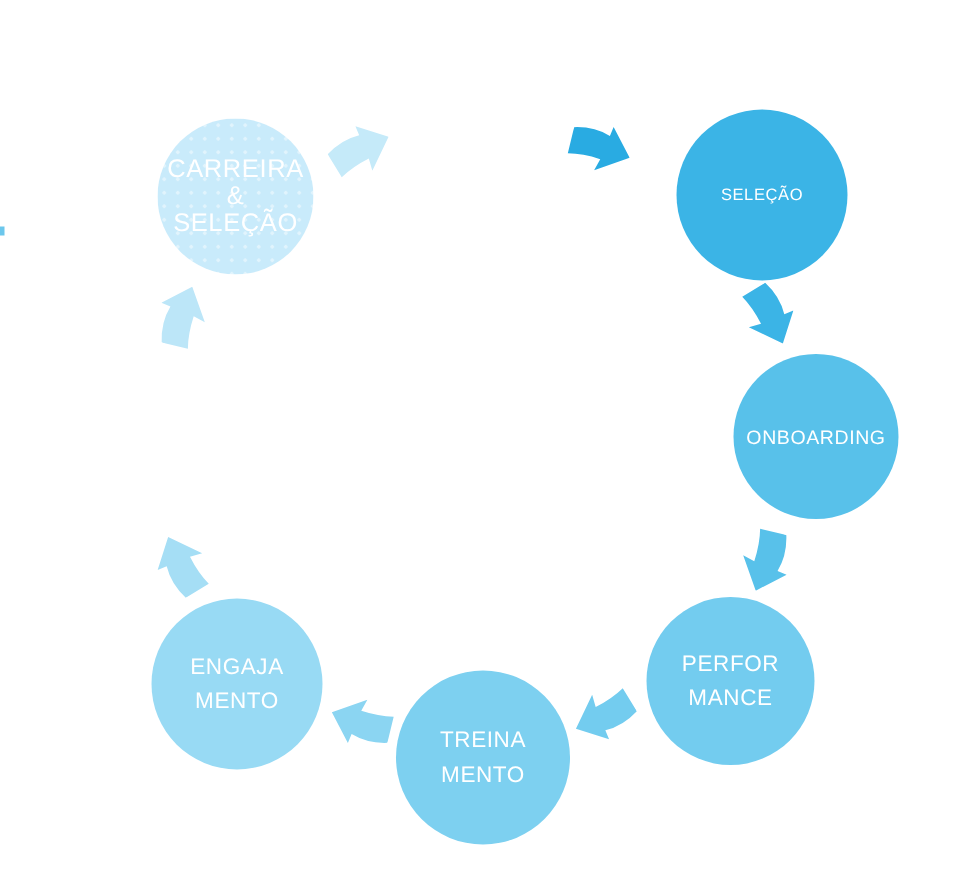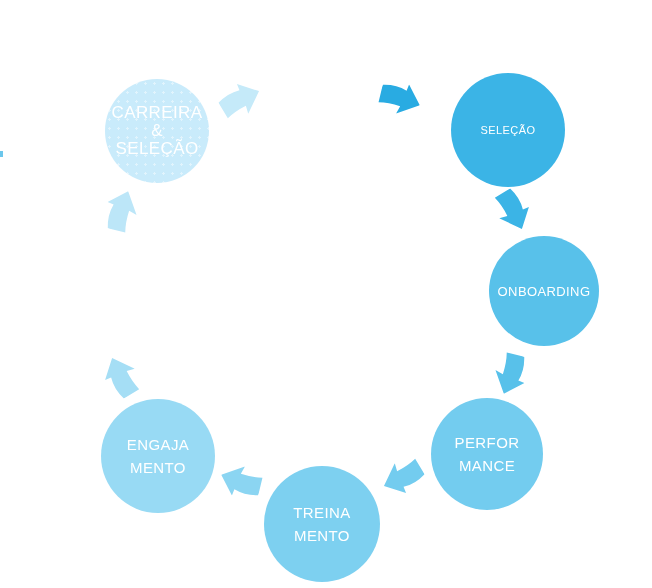--- a/index.html
+++ b/index.html
@@ -23,21 +23,21 @@
     font-size: 15px;
     line-height: 23px;
     letter-spacing: 0.4px;
   }
   .ln { display: block; }
   
   .c0 { left: 262px; top:   8px; width: 116px; height: 116px; font-size: 16px; }
   .c1 { left: 451px; top:  73px; width: 114px; height: 114px; font-size: 11px; }
   .c2 { left: 489px; top: 236px; width: 110px; height: 110px; font-size: 13px; }
   .c3 { left: 431px; top: 398px; width: 112px; height: 112px; }
-  .c4 { left: 264px; top: 466px; width: 116px; height: 116px; }
+  .c4 { left: 264px; top: 447px; width: 116px; height: 116px; }
   .c5 { left: 101px; top: 399px; width: 114px; height: 114px; }
   .c6 { left:  38px; top: 237px; width: 108px; height: 108px; }
   .c7 { left: 105px; top:  79px; width: 104px; height: 104px;
         font-size: 17px; line-height: 18px;
         background-image: radial-gradient(rgba(255,255,255,0.45) 1px, transparent 1.3px);
         background-size: 9px 9px; }
   .arrow {
     position: absolute;
     width: 42px;
     height: 32px;

